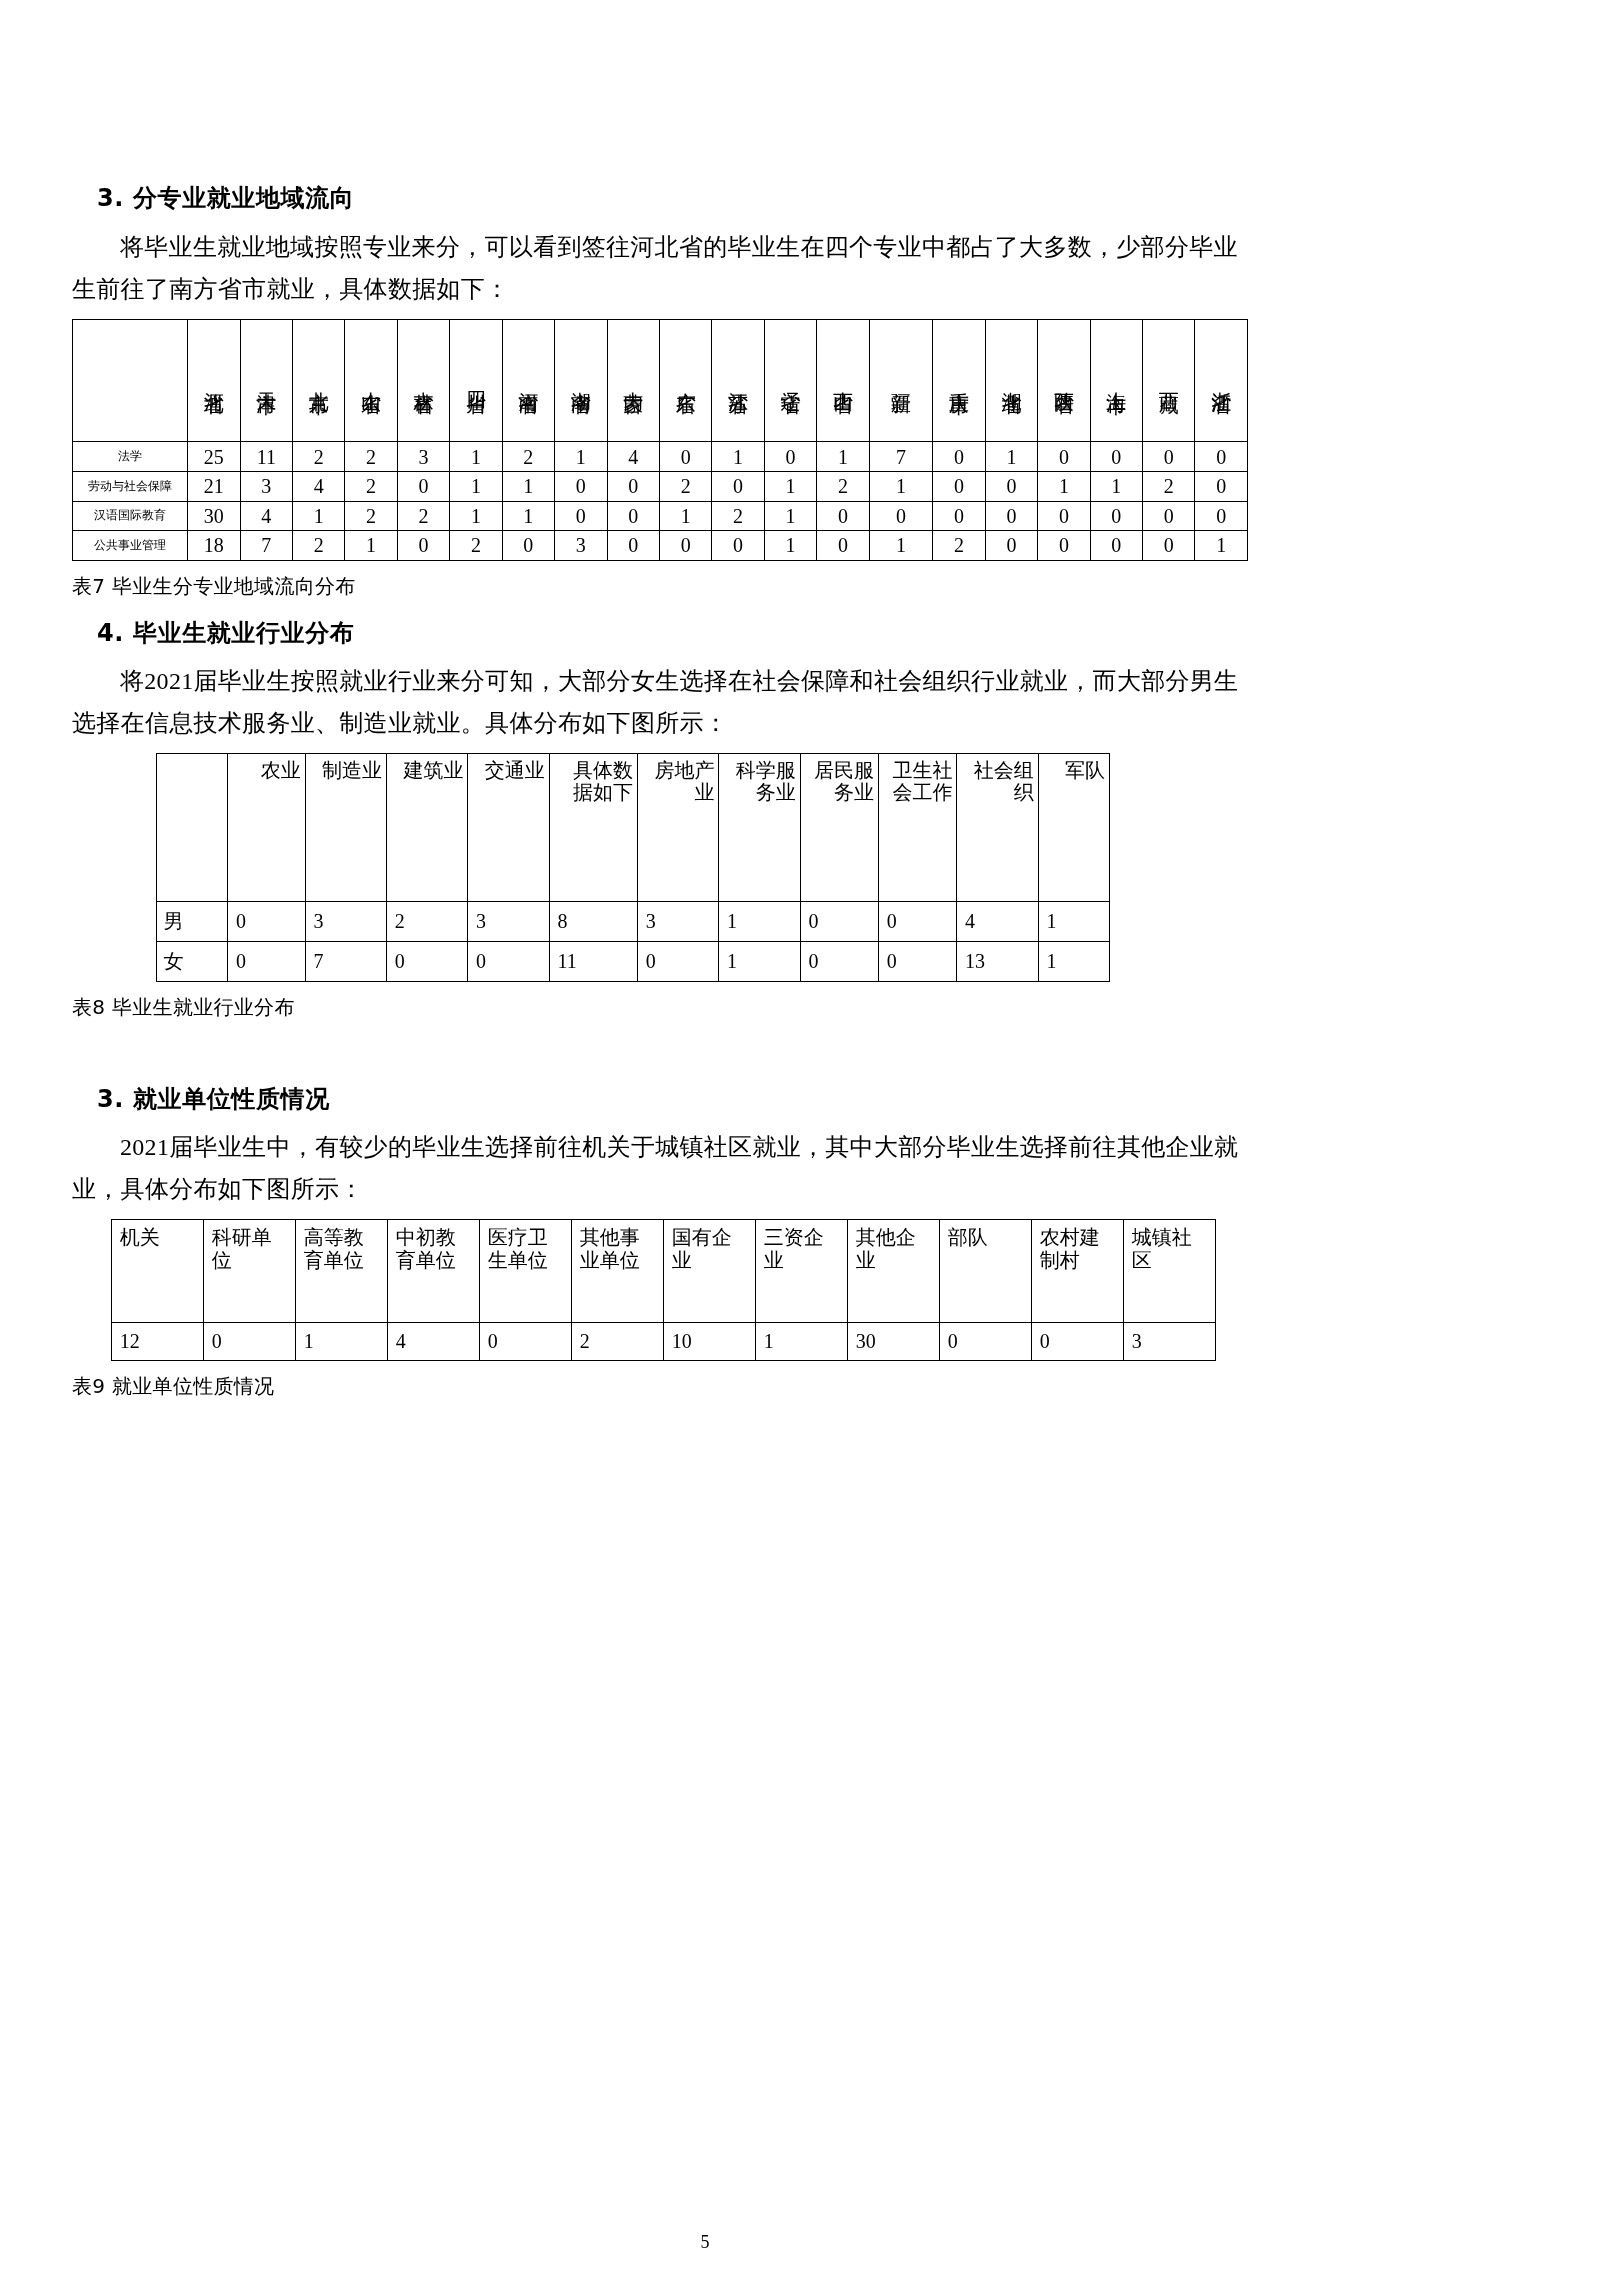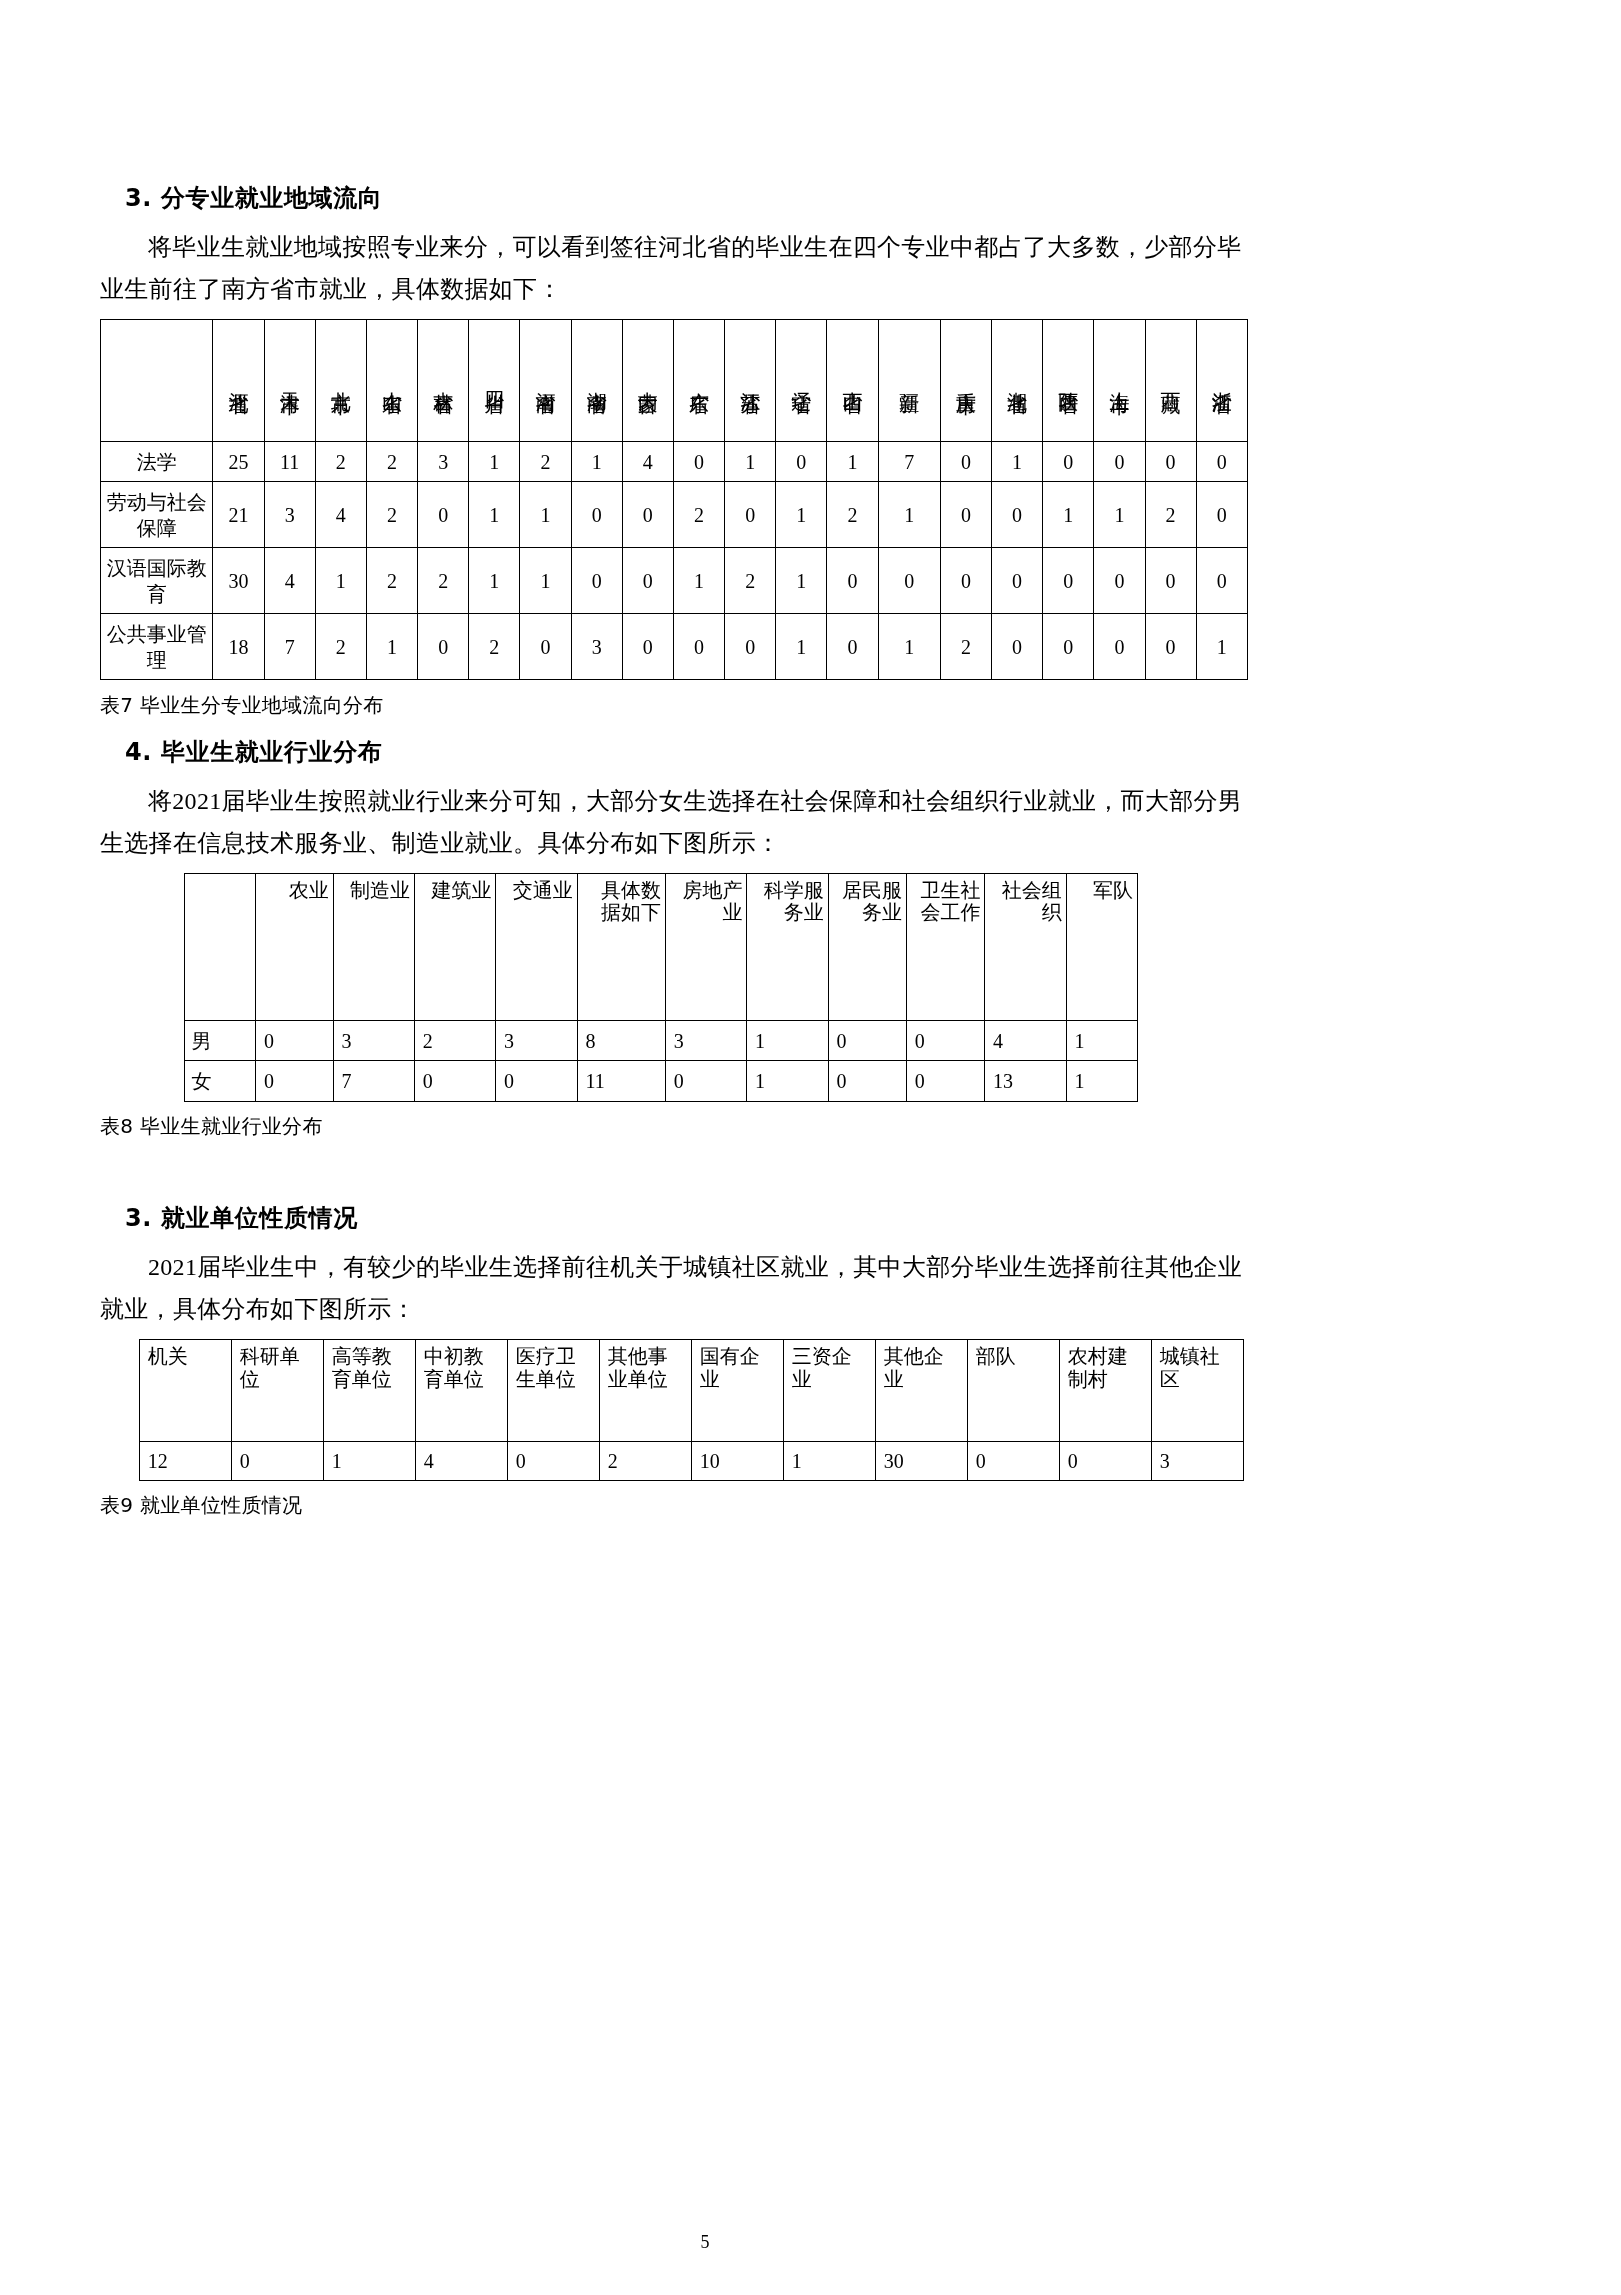--- a/index.html
+++ b/index.html
@@ -11,21 +11,21 @@
     width: 1622px;
     min-height: 2295px;
     font-family: "Liberation Serif", "DejaVu Serif", serif;
     color: #000000;
     position: relative;
   }
   .page {
     box-sizing: border-box;
     width: 1410px;
     min-height: 2295px;
-    padding: 182px 162px 78px 100px;
+    padding: 182px 162px 78px 72px;
     position: relative;
   }
   .h3 {
     font-family: "DejaVu Sans", "Liberation Sans", sans-serif;
     font-weight: bold;
     font-size: 24px;
     letter-spacing: 0.6px;
     margin: 0 0 11.7px 25px;
   }
   .para {
@@ -67,21 +67,21 @@
     line-height: 1.05;
     letter-spacing: 1.3px;
     height: 97px;
     display: inline-block;
   }
   .t7 .hdrow td {
     height: 114px;
     padding: 3.9px 0;
   }
   .t7 .rowlabel {
-    font-size: 20px;
+    font-size: 12px;
     line-height: 1.3;
     padding: 6.5px 2.6px;
   }
   .t7 td.num { font-size: 20px; }
   
   .t8 {
     width: 954px;
     margin: 6.5px 0 0 84px;
   }
   .t8 .vcell {

